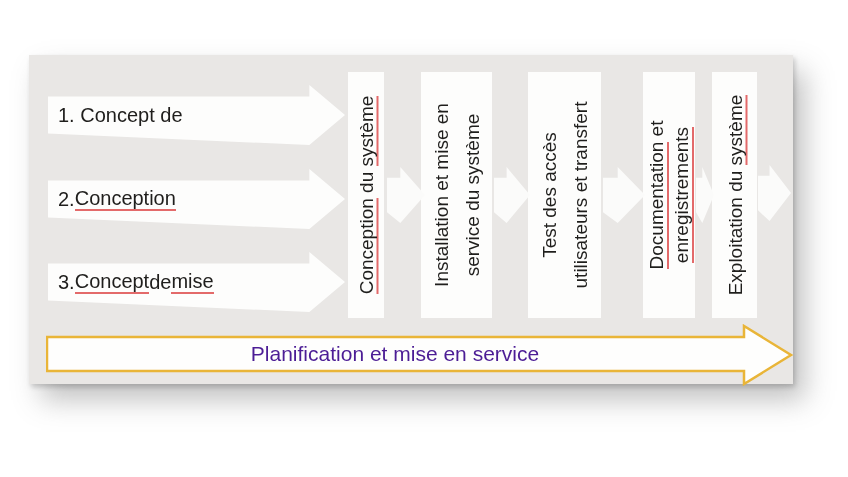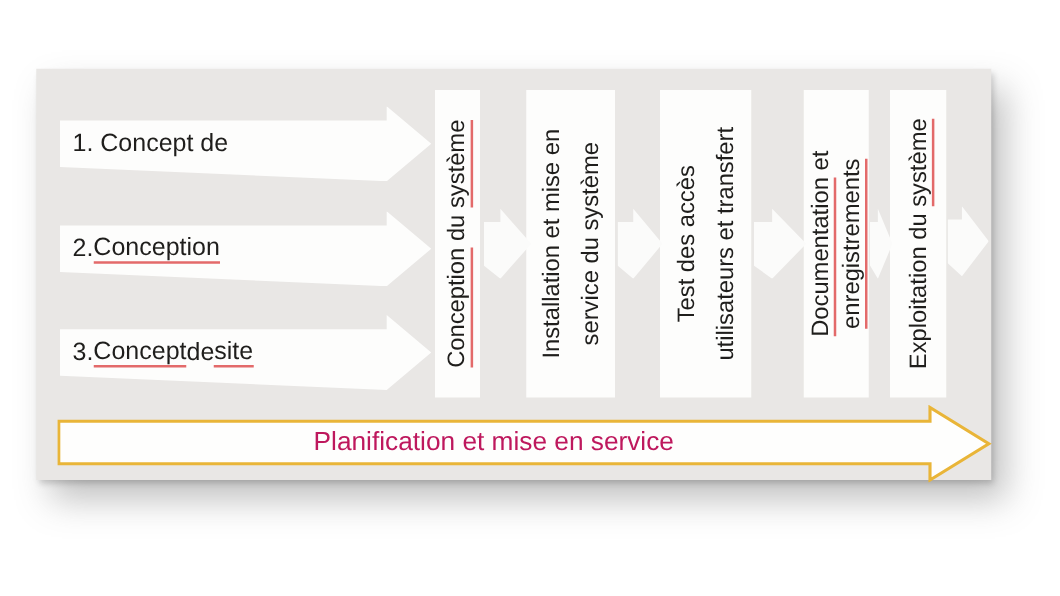--- a/index.html
+++ b/index.html
@@ -58,21 +58,21 @@
   }
   
   .u{border-bottom:2px solid #e36a6a;padding-bottom:0px;}
   
   .banner-svg{position:absolute;left:46px;top:324px;width:748px;height:62px;}
   .banner-label{
     position:absolute;
     left:46px;top:337px;width:698px;height:34px;
     display:flex;align-items:center;justify-content:center;
     font-size:21px;
-    color:#be185d;
+    color:#4c1d95;
   }
 </style>
 </head>
 <body>
 
 <div class="stage">
   <div class="panel">
 
     <div class="big-arrow" style="left:19px;top:30px;">
       <div class="label">
@@ -84,21 +84,21 @@
           <span>2. </span>
           <span class="u">Conception</span>
           <span> </span>
       </div>
     </div>
     <div class="big-arrow" style="left:19px;top:197px;">
       <div class="label">
           <span>3. </span>
           <span class="u">Concept</span>
           <span> de </span>
-          <span class="u">site</span>
+          <span class="u">mise</span>
       </div>
     </div>
 
     <div class="phase" style="left:319px;top:17px;width:36px;">
       <div class="vtext">
         <div class="vline"><span class="u">Conception</span><span> du </span><span class="u">système</span></div>
       </div>
     </div>
 
     <div class="phase" style="left:392px;top:17px;width:71px;">

